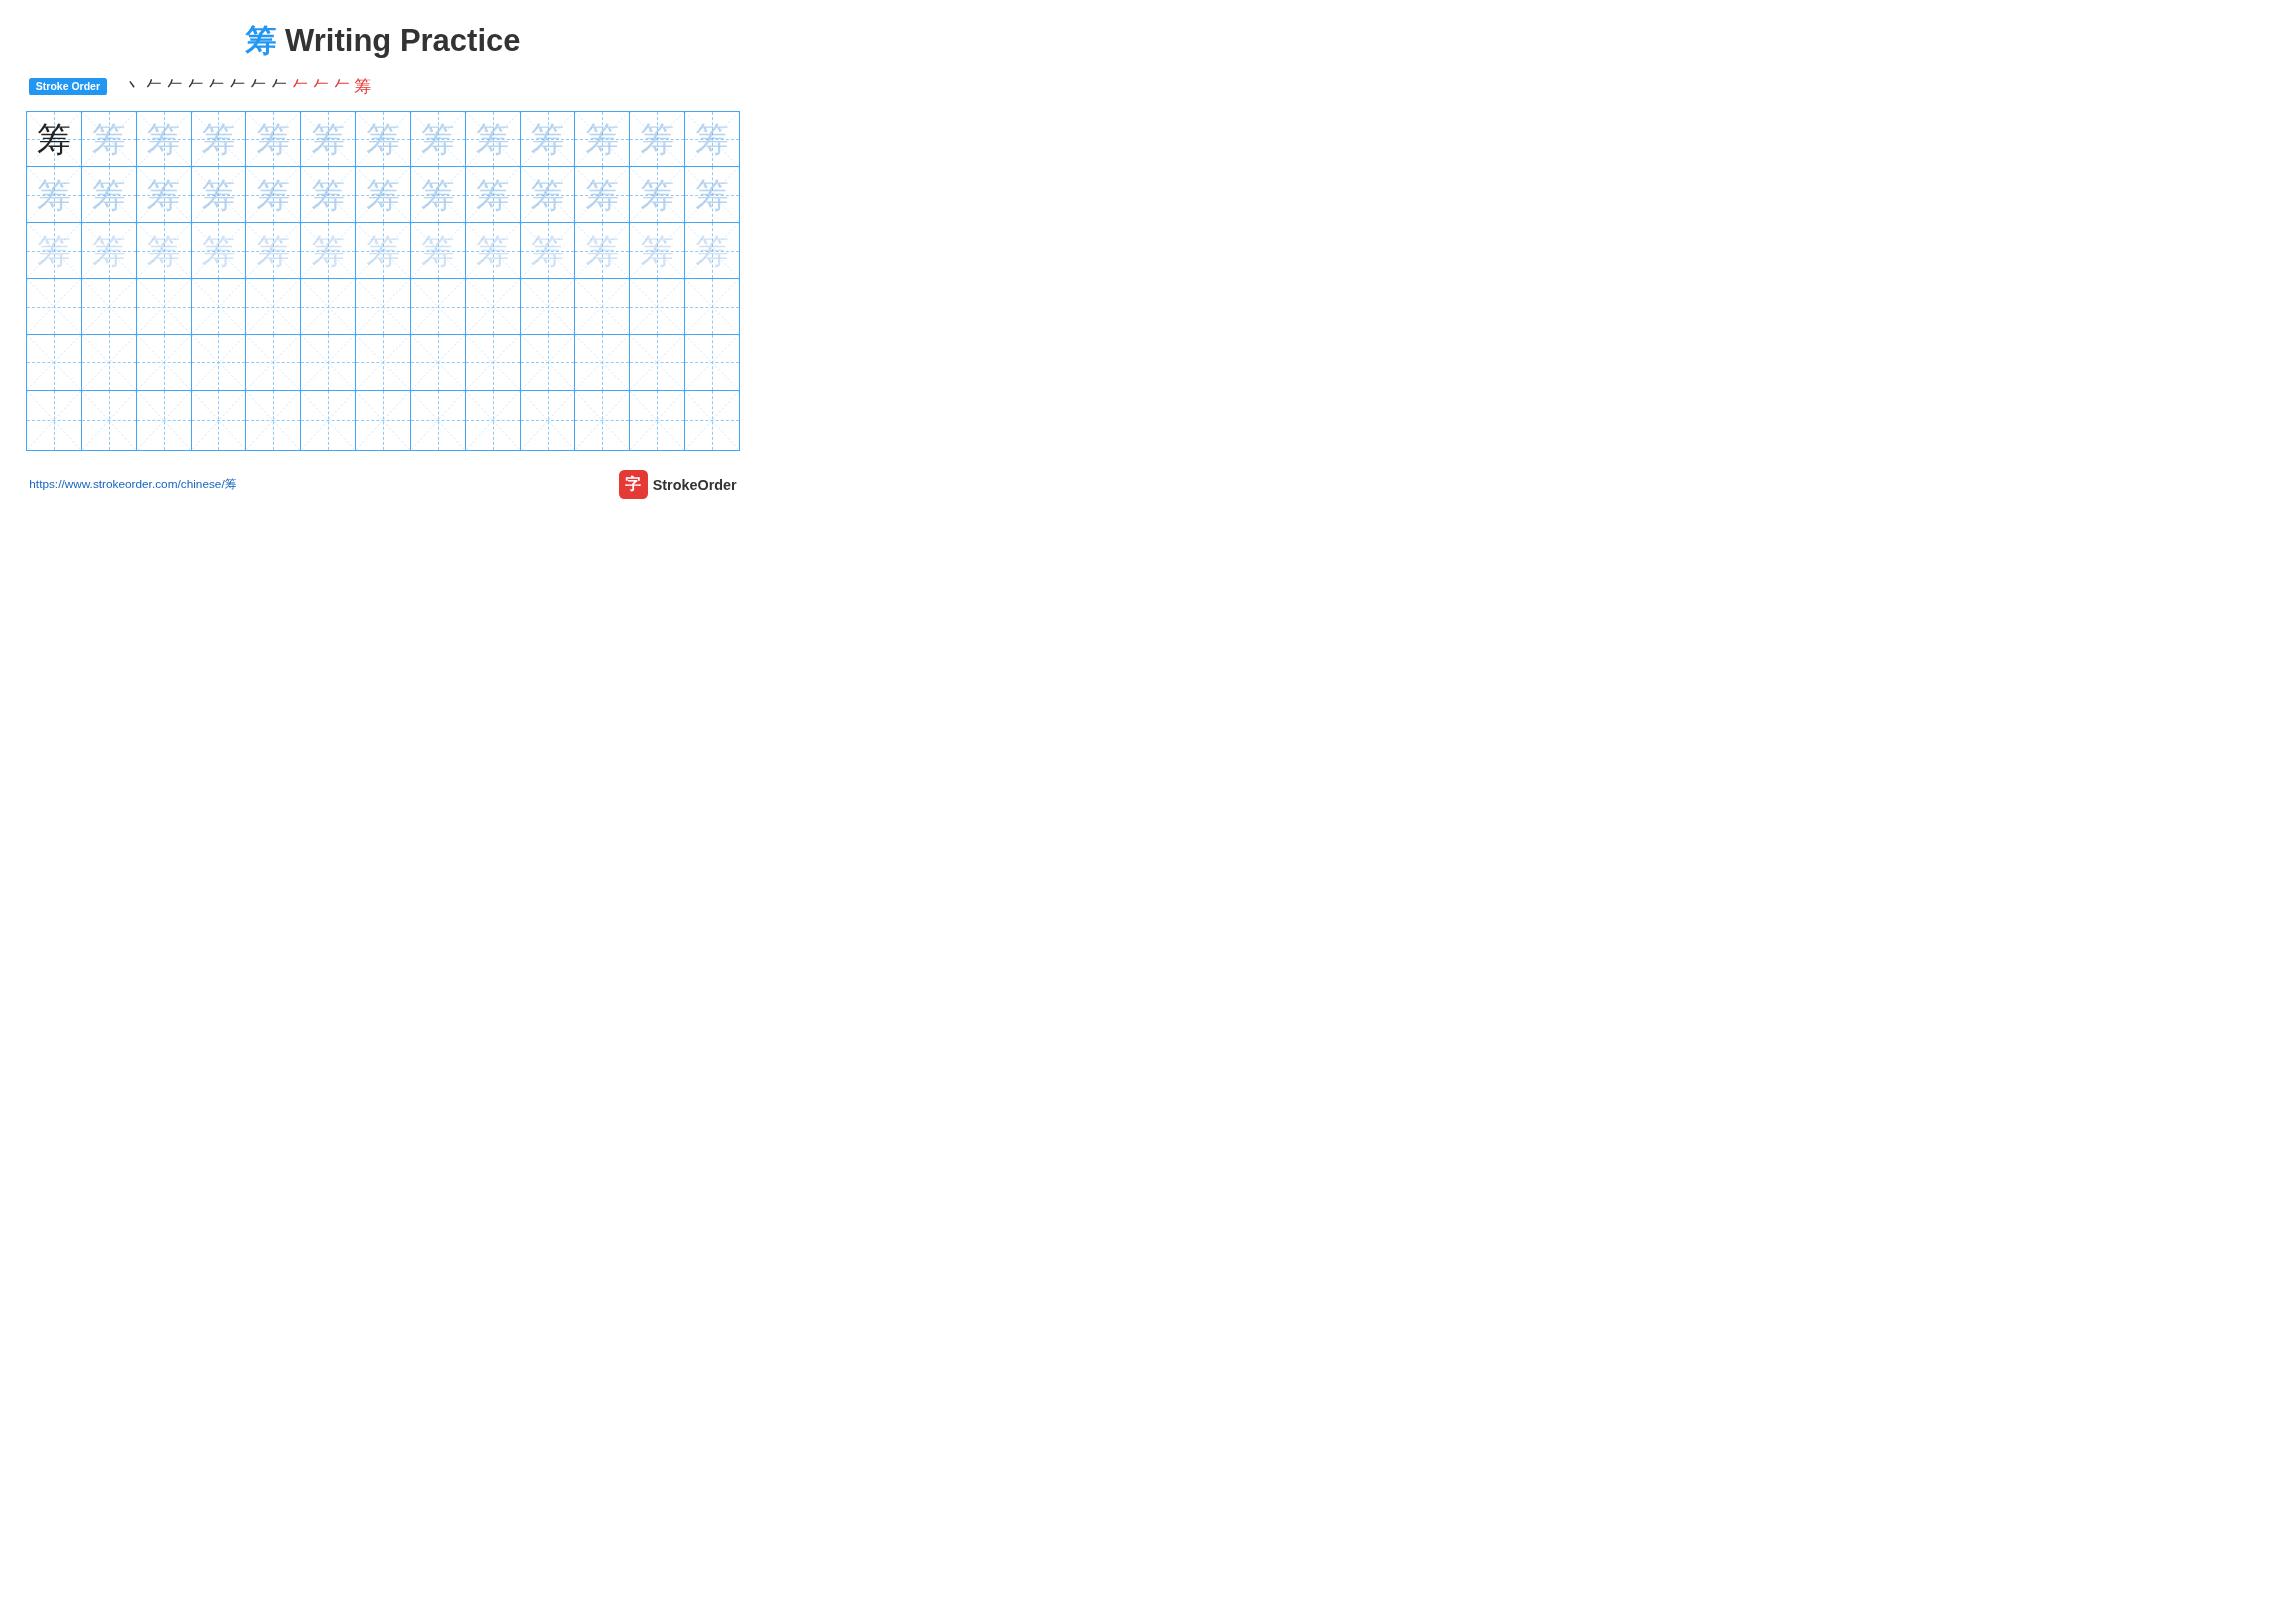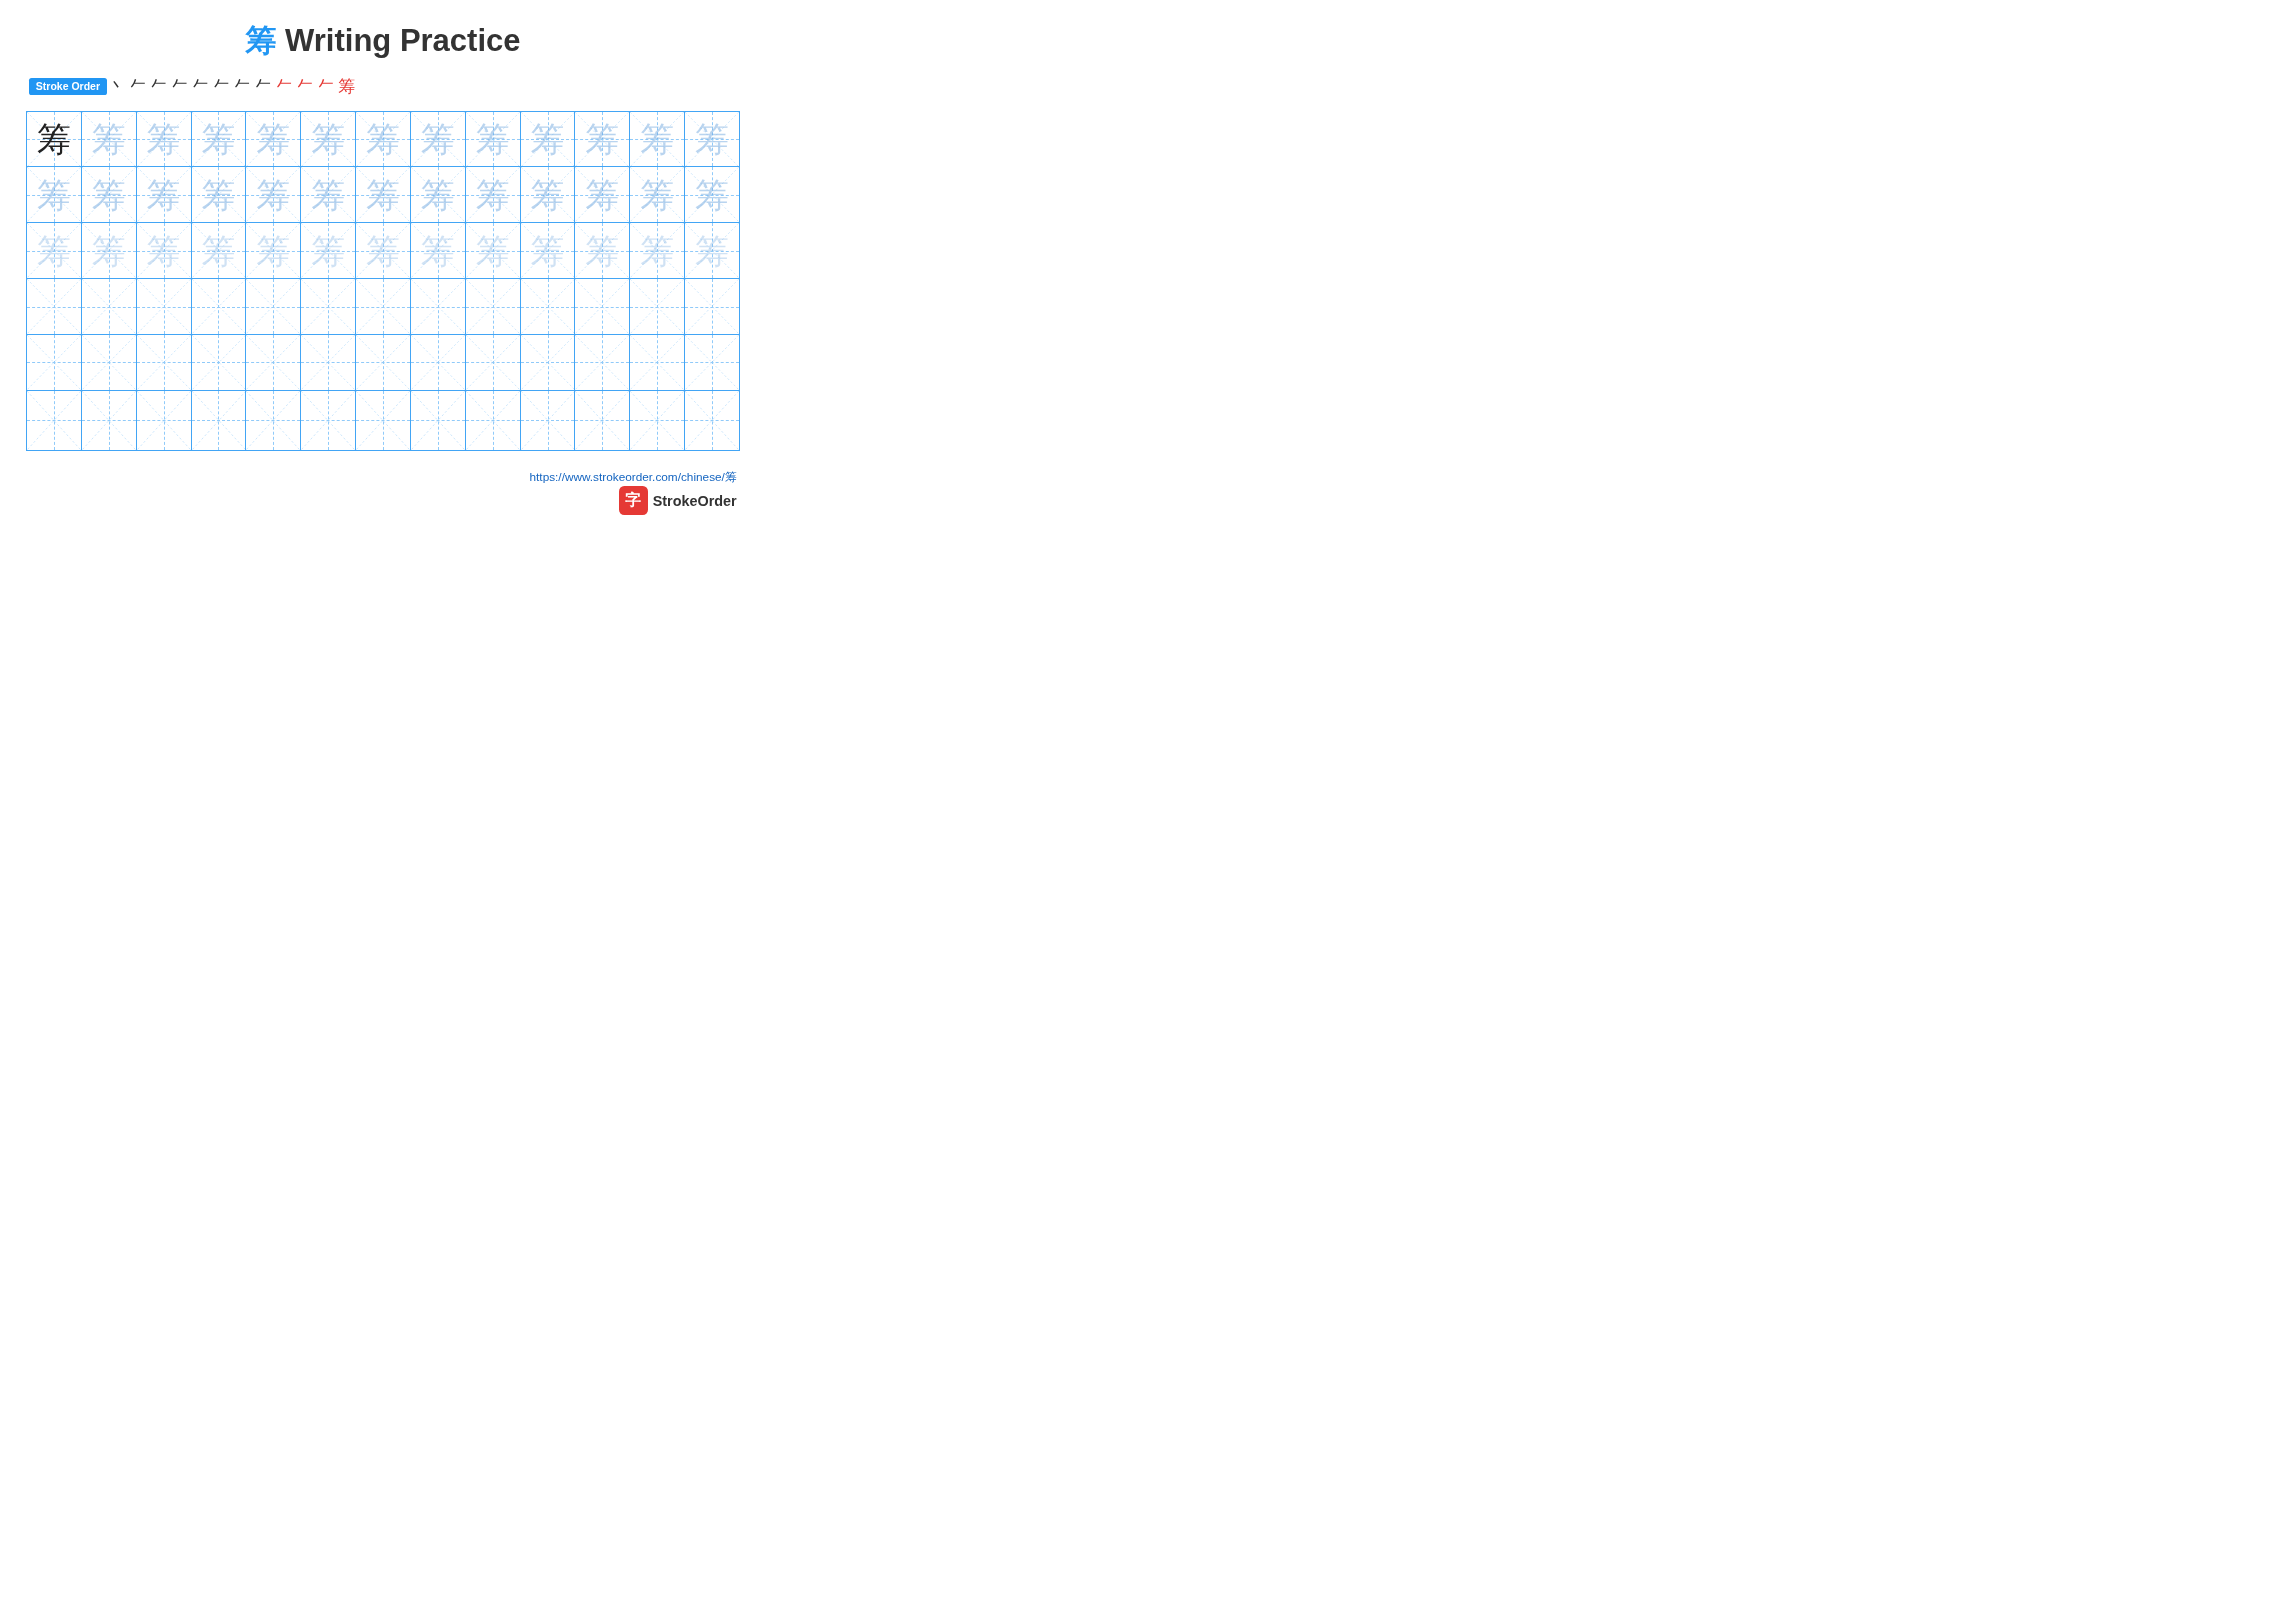--- a/index.html
+++ b/index.html
@@ -24,21 +24,21 @@
       color: #333;
     }
     .title-area h1 .char {
       color: #2196F3;
     }
 
     
     .stroke-order-row {
       display: flex;
       align-items: center;
-      gap: 2px;
+      gap: 18px;
       margin-bottom: 13px;
       padding-left: 3.3px;
     }
     .stroke-order-badge {
       background: #2196F3;
       color: white;
       font-size: 10.5px;
       font-weight: bold;
       padding: 2.6px 6.5px;
       border-radius: 2.6px;
@@ -125,24 +125,23 @@
       color: rgba(100, 160, 220, 0.45);
     }
     .char-light2 {
       color: rgba(100, 160, 220, 0.30);
     }
 
     
     .footer {
       display: flex;
       justify-content: space-between;
-      align-items: flex-end;
+      align-items: center;
       margin-top: 19.6px;
       padding: 0 3.3px;
-      flex-direction: column;
     }
     .footer-url {
       color: #1565C0;
       font-size: 11.8px;
       text-decoration: none;
     }
     .footer-brand {
       display: flex;
       align-items: center;
       gap: 5.2px;

